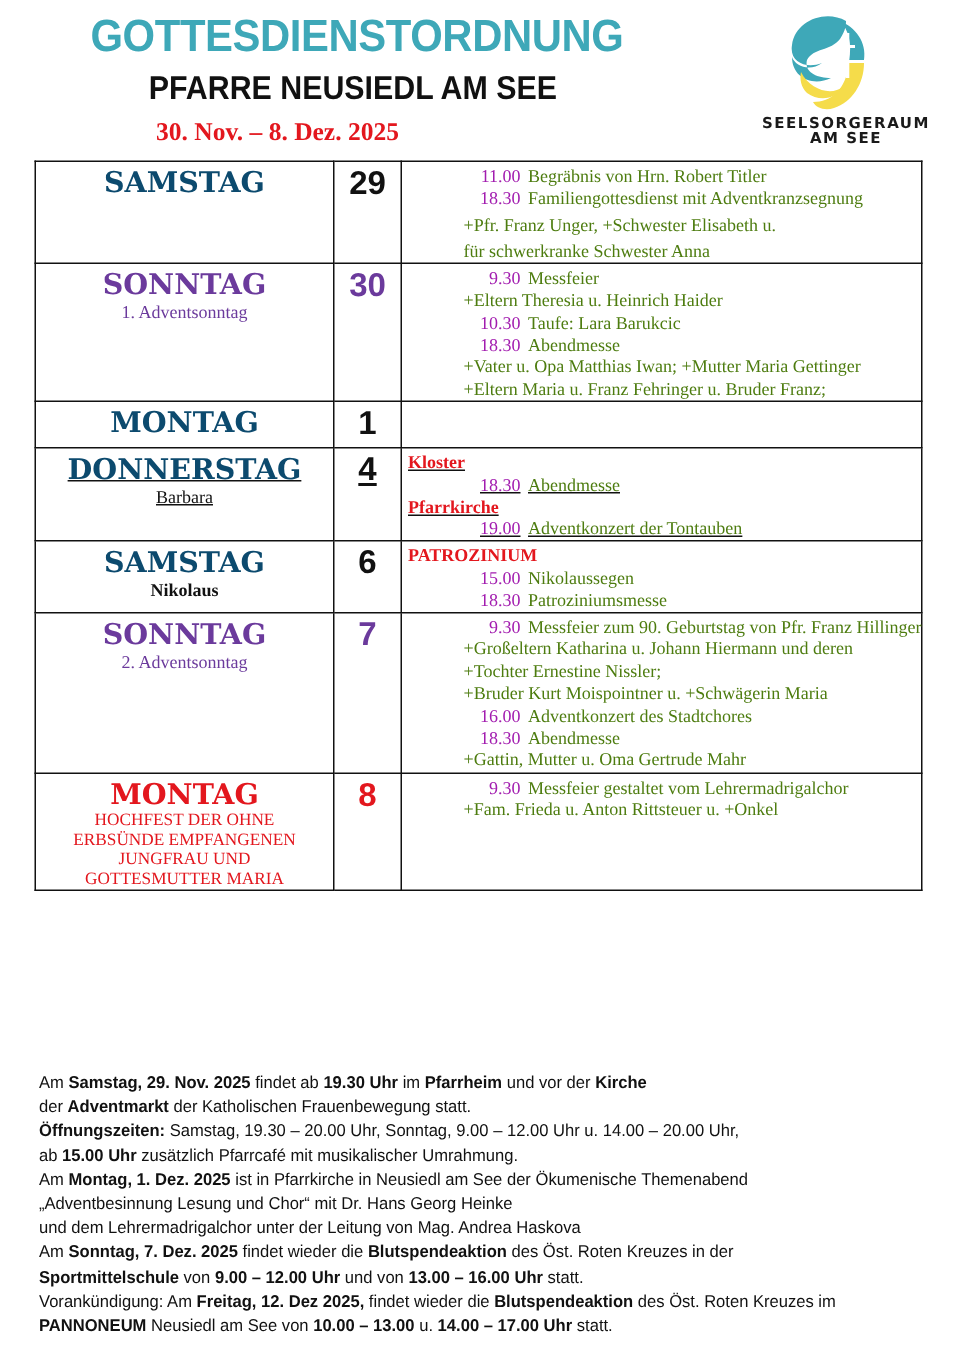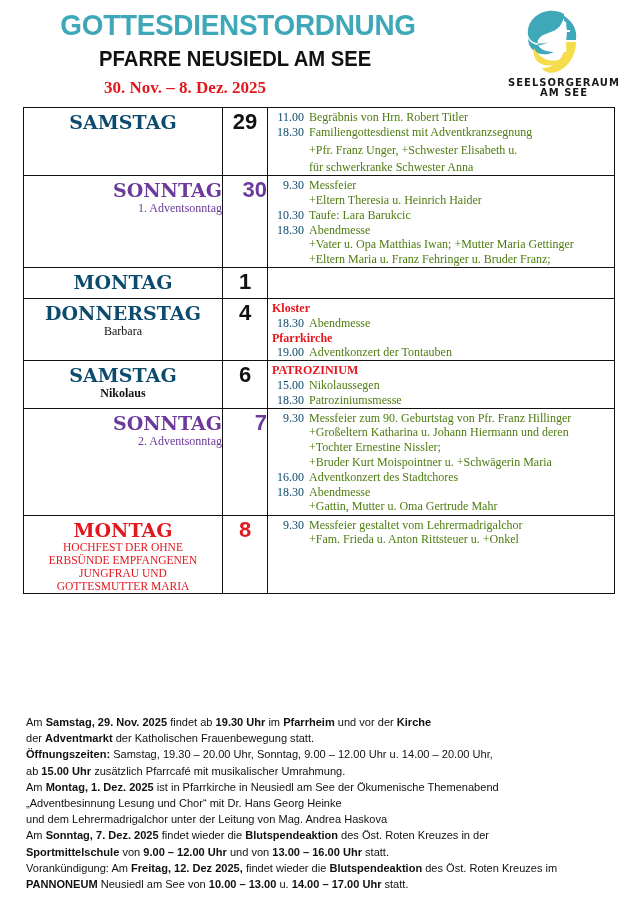--- a/index.html
+++ b/index.html
@@ -43,26 +43,26 @@
   .dayname {
     font-family: "DejaVu Serif", serif; font-weight: 700; font-size: 19px;
     line-height: 22px; letter-spacing: 0px; color: #0c4a6e;
   }
   .daysub { font-family: "Liberation Serif", serif; font-size: 12px; line-height: 14px; color: #111; }
   .daysub.bold { font-weight: 700; }
   .datenum {
     font-family: "Liberation Sans", sans-serif; font-weight: 700; font-size: 22px;
     line-height: 24px; color: #111;
   }
-  .purple { color: #6b3a9c !important; text-align: right; }
+  .purple { color: #6b3a9c !important; }
   .red { color: #e3171e !important; }
   .daysub.red { font-size: 11.5px; line-height: 13px; }
 
   .ev { font-size: 12px; line-height: 14.8px; white-space: nowrap; display: flex; }
-  .ev .t { color: #0c4a6e; display: inline-block; width: 32px; text-align: right; margin-right: 5px; flex: none; }
+  .ev .t { color: #a21caf; display: inline-block; width: 32px; text-align: right; margin-right: 5px; flex: none; margin-left: 43px; }
   .ev .t.wide { width: auto; text-align: left; margin-right: 4px; }
   .ev .t.b { font-weight: 700; }
   .ev .d { color: #4d7c0f; }
   .ev.loc { color: #e3171e; font-weight: 700; }
   .ev.indent .d { padding-left: 37px; }
   .ev.gap { margin-top: 3px; }
 
   .notes {
     position: absolute; left: 26px; top: 714px; width: 600px;
     font-family: "Liberation Sans", sans-serif; font-size: 11.4px; line-height: 16.2px; color: #111;
@@ -153,21 +153,21 @@
       </tr>
       <tr style="height: 31px;">
         <td class="day">
           <div class="dayname">MONTAG</div>
         </td>
         <td class="date">
           <div class="datenum">1</div>
         </td>
         <td class="events"></td>
       </tr>
-      <tr style="height: 60px;">
+      <tr style="height: 60px; text-decoration: underline;">
         <td class="day">
           <div class="dayname">DONNERSTAG</div>
           <div class="daysub">Barbara</div>
         </td>
         <td class="date">
           <div class="datenum">4</div>
         </td>
         <td class="events">
           <div class="ev loc">Kloster</div>
           <div class="ev">

